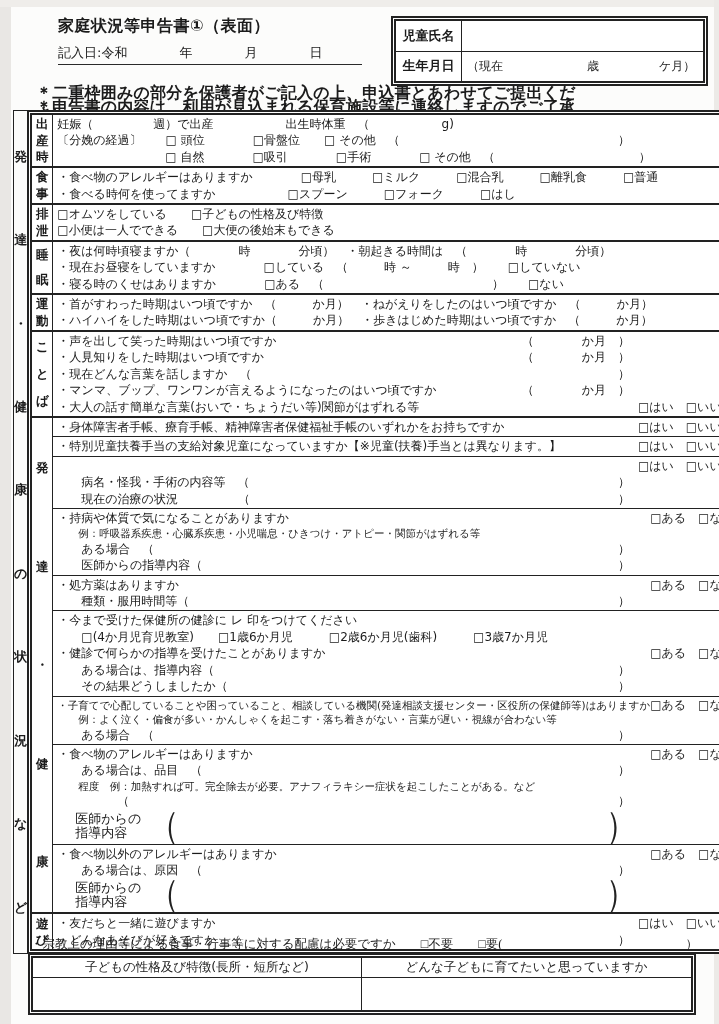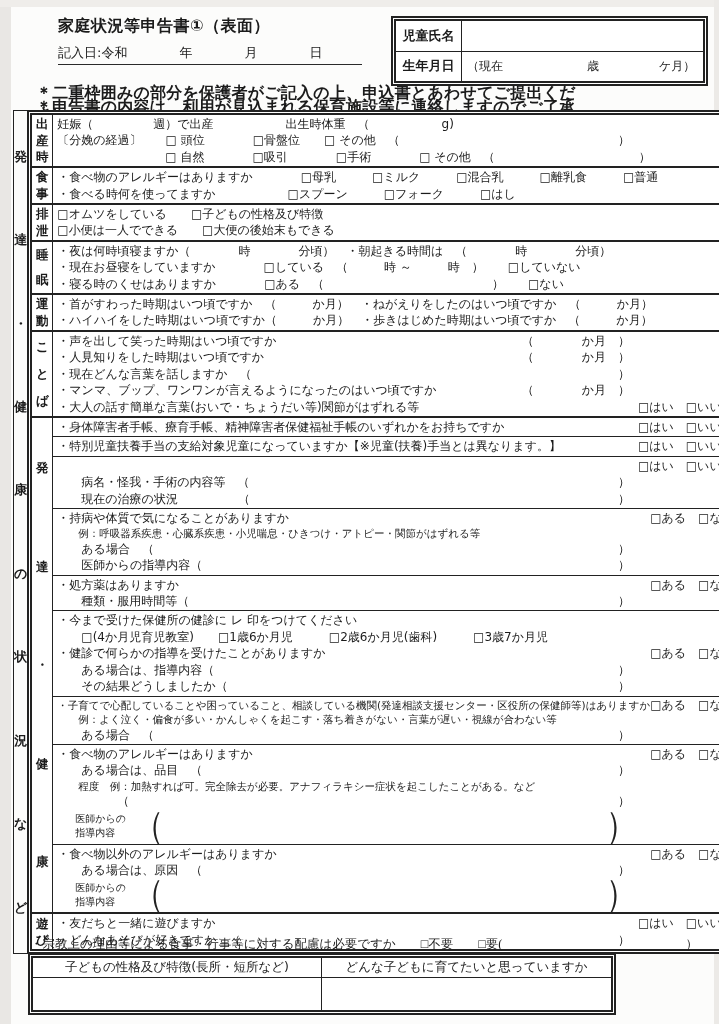--- a/index.html
+++ b/index.html
@@ -32,29 +32,29 @@
   .sec-label { width:21px; border-right:1.5px solid #222; display:flex; flex-direction:column; justify-content:space-around; align-items:center; font-size:12.5px; font-weight:600; padding:1px 0; line-height:14px; }
   .sec-body { flex:1; display:flex; flex-direction:column; min-width:0; }
   .sub-row { padding:1px 0; }
   .sub-row + .sub-row { border-top:1.5px solid #222; }
   .line { display:flex; align-items:baseline; font-size:12px; line-height:16.4px; padding-left:4px; white-space:pre; }
   .line.small { font-size:10.5px; line-height:14.5px; }
   .line .txt { white-space:pre; overflow:hidden; }
   .line .tail { margin-left:auto; margin-right:112px; white-space:pre; }
   .line .right { margin-left:auto; margin-right:8px; white-space:pre; font-size:12px; }
   .bp-row { display:flex; align-items:center; height:33px; padding-left:4px; }
-  .bp-labels { font-size:10px; line-height:14px; padding-left:18px; }
+  .bp-labels { font-size:13px; line-height:14px; padding-left:18px; }
   .bp { font-size:30px; font-weight:200; transform:scaleY(1.25); color:#222; }
   .bp-open { margin-left:8px; }
   .bp-close { margin-left:auto; margin-right:106px; }
 
   
   .religion { position:absolute; left:30px; top:936px; width:682px; display:flex; font-size:12.5px;font-family:Liberation Serif, serif; }
   .religion .right { margin-left:auto; margin-right:14px; }
-  .foot-table { position:absolute; left:28px; top:953px; width:588px; height:62px; border:5px double #222; background:#fff; display:flex; flex-direction:column; }
+  .foot-table { position:absolute; left:28px; top:953px; width:668px; height:62px; border:5px double #222; background:#fff; display:flex; flex-direction:column; }
   .ft-hdr { display:flex; height:20px; border-bottom:1.5px solid #222; font-size:12.5px; }
   .ft-body { display:flex; flex:1; }
   .ft-cell-l { width:50%; border-right:1.5px solid #222; display:flex; align-items:center; justify-content:center; }
   .ft-cell-r { flex:1; display:flex; align-items:center; justify-content:center; }
 </style>
 </head>
 <body>
 
 <div class="page">
   <div class="edge-left"></div>

